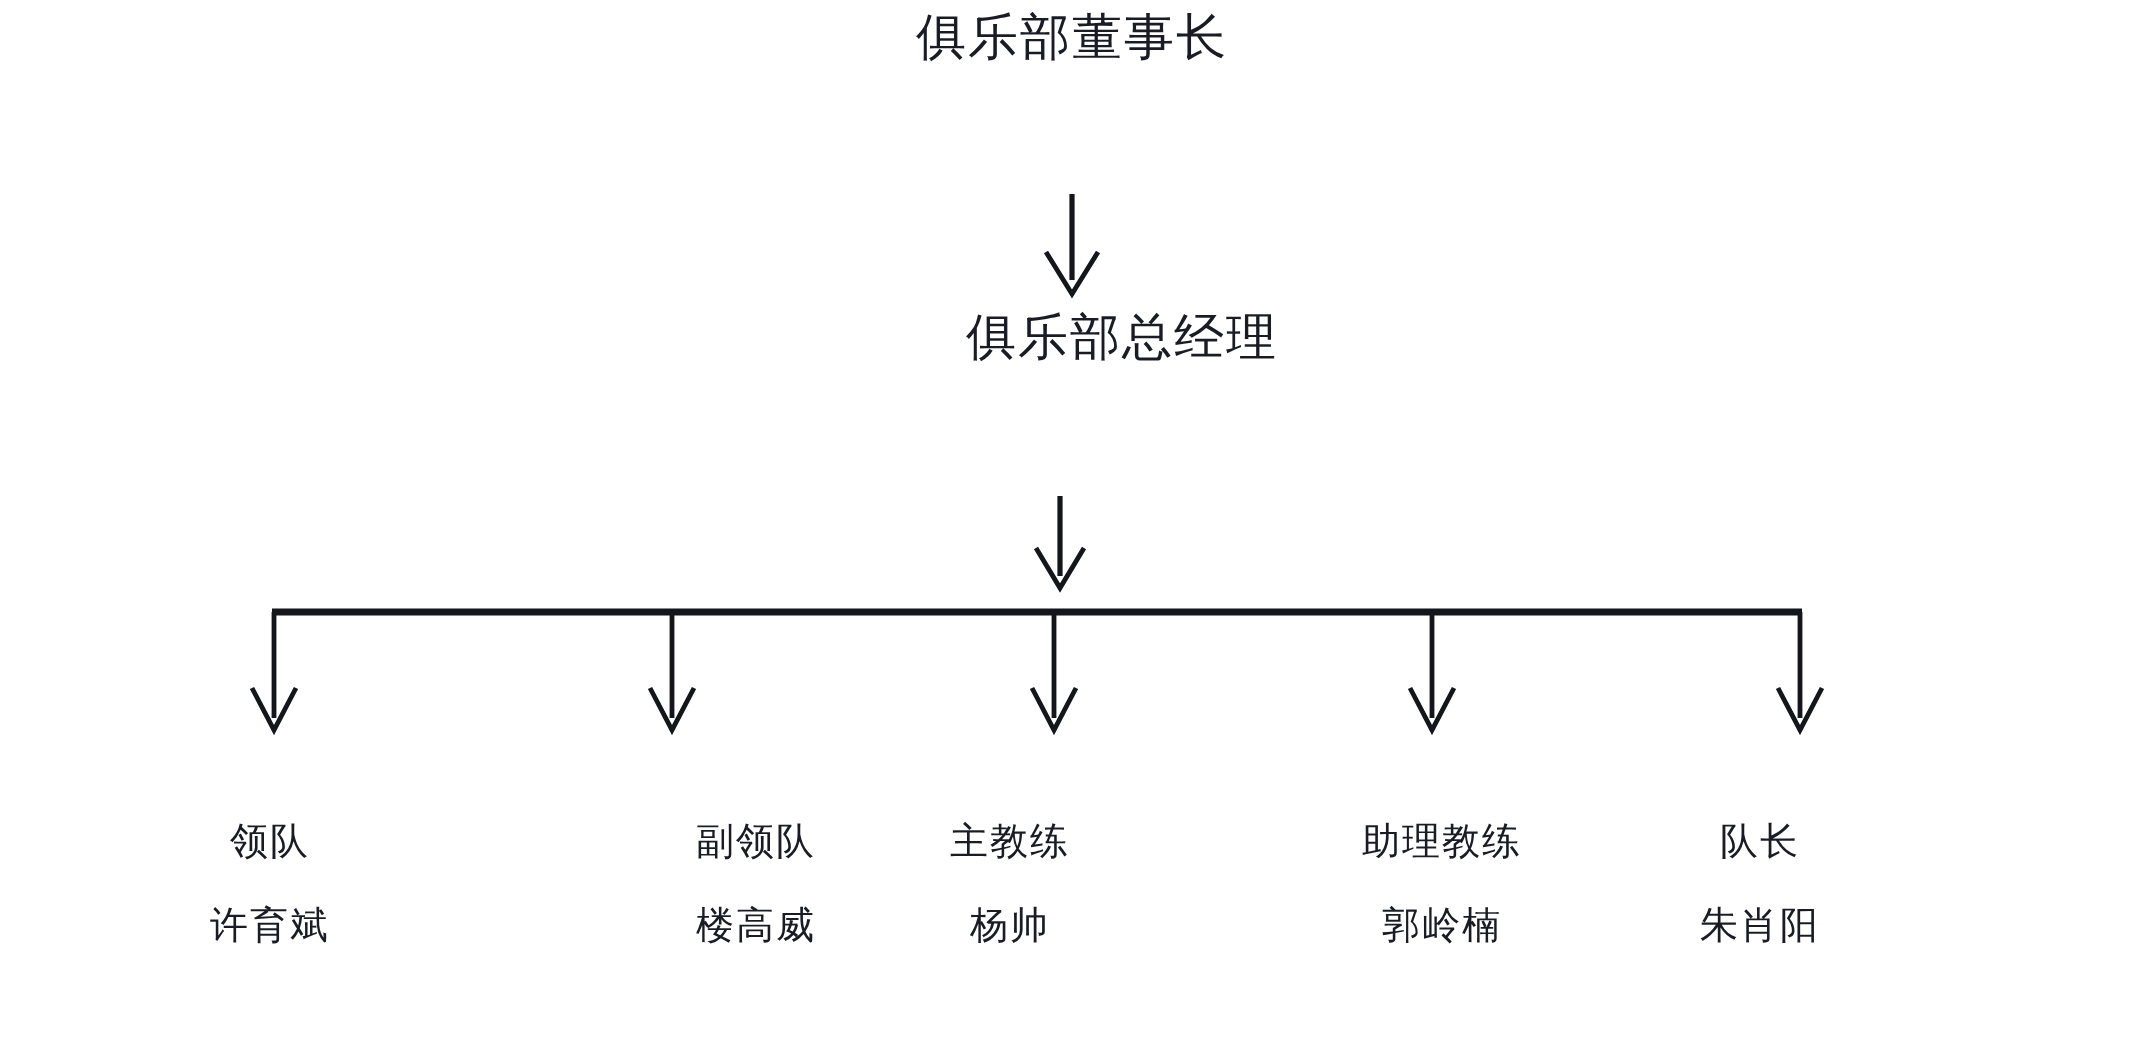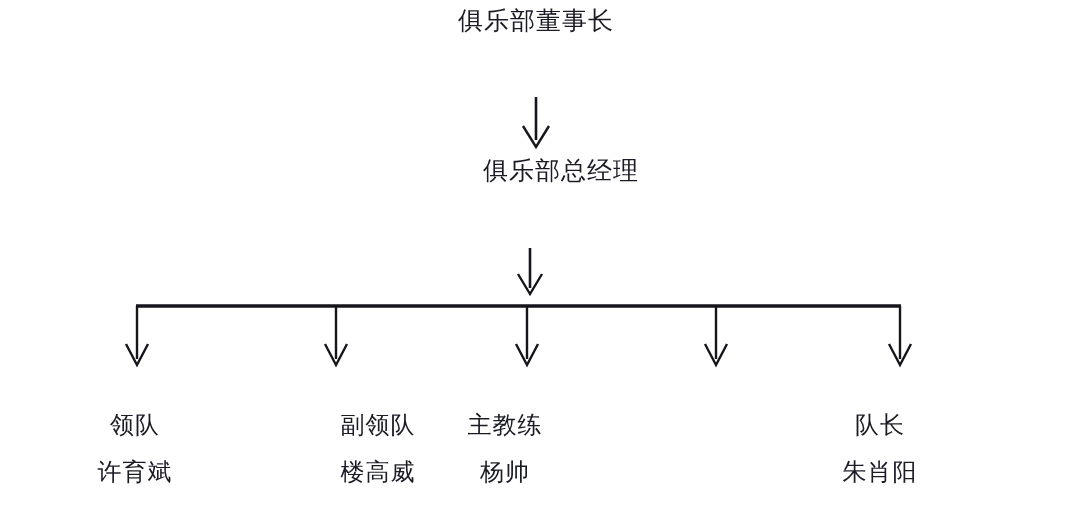--- a/index.html
+++ b/index.html
@@ -6,39 +6,39 @@
     margin: 0;
     padding: 0;
     background: #ffffff;
   }
   #chart-canvas {
     position: relative;
     width: 1070px;
     height: 522px;
     background: #ffffff;
     overflow: hidden;
-    font-family: Liberation Sans, sans-serif;
+    font-family: Liberation Mono, monospace;
     color: #1a1a22;
   }
   .node {
     position: absolute;
     text-align: center;
     white-space: nowrap;
     line-height: 1;
   }
   .node-line {
     display: block;
     font-size: 25px;
     letter-spacing: 1px;
     color: #1b1b26;
   }
   .node-line.role { }
   .node-line.name { margin-top: 22px; }
 
-  .leaf .node-line { font-size: 24px; }
+  .leaf .node-line { font-size: 19px; }
   .leaf .node-line.name { margin-top: 23px; }
 
   svg.connectors {
     position: absolute;
     left: 0;
     top: 0;
     width: 1070px;
     height: 522px;
     pointer-events: none;
   }
@@ -90,19 +90,23 @@
   <div class="node leaf" style="left:343px; top:413px; transform:translateX(-50%);margin-left:35px;">
     <span class="node-line role">副领队</span>
     <span class="node-line name">楼高威</span>
   </div>
 
   <div class="node leaf" style="left:505px; top:413px; transform:translateX(-50%);">
     <span class="node-line role">主教练</span>
     <span class="node-line name">杨帅</span>
   </div>
 
+  <div class="node leaf" style="left:721px; top:413px; transform:translateX(-50%);">
+    <span class="node-line role">助理教练</span>
+    <span class="node-line name">郭岭楠</span>
+  </div>
 
   <div class="node leaf" style="left:880px; top:413px; transform:translateX(-50%);">
     <span class="node-line role">队长</span>
     <span class="node-line name">朱肖阳</span>
   </div>
 
 </div>
 
 </body></html>

